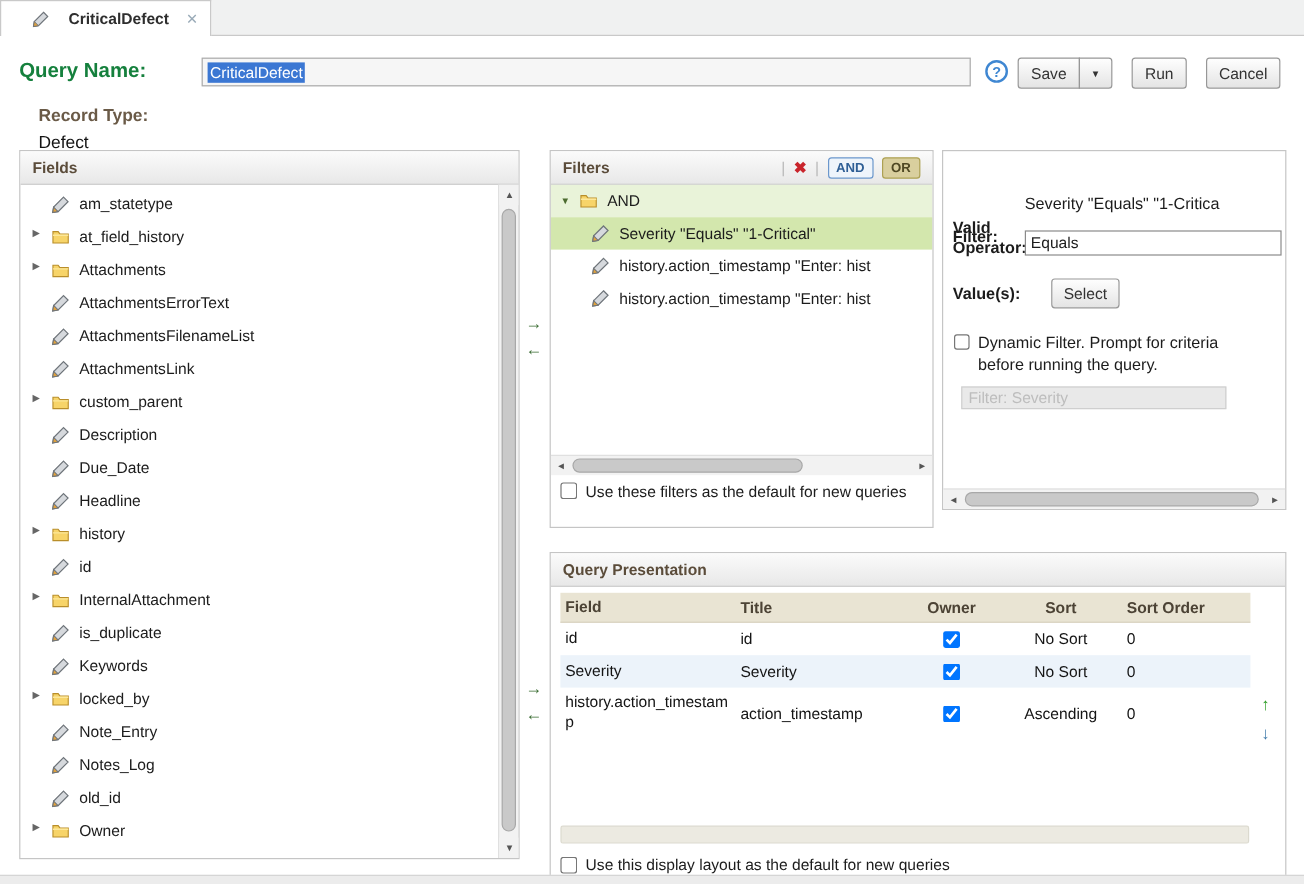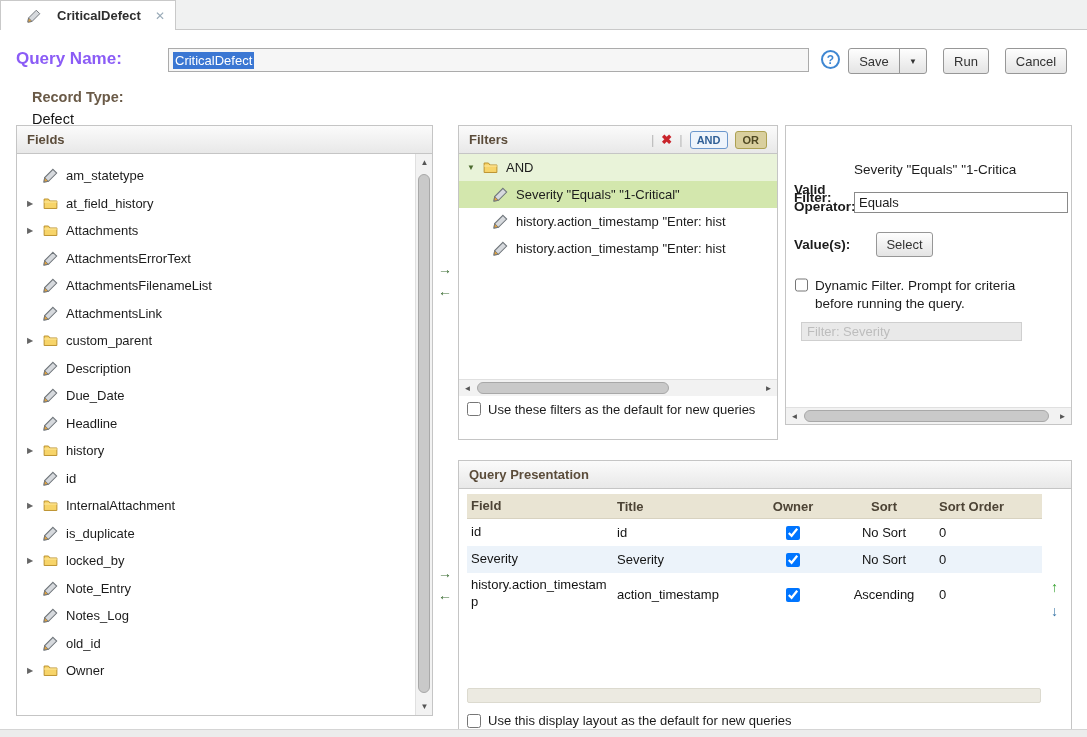--- a/index.html
+++ b/index.html
@@ -7,21 +7,21 @@
   #screen { position:relative; width:1087px; height:737px; background:#fff; overflow:hidden; }
 
   
   .tabbar { position:absolute; left:0; top:0; width:100%; height:30px; background:#f0f1f1; border-bottom:1px solid #c9c9c9; }
   .tab { position:absolute; left:0; top:0; width:176px; height:30px; background:#fff; border:1px solid #c9c9c9; border-bottom:none;
          display:flex; align-items:center; gap:7px; padding:0 10px 0 26px; cursor:pointer; }
   .tab-label { font-size:13px; font-weight:bold; color:#2e2e2e; }
   .tab-close { margin-left:auto; color:#9aabb8; font-size:12px; cursor:pointer; }
 
   
-  .query-name-label { position:absolute; left:16px; top:49px; font-size:17px; font-weight:bold; color:#8b5cf6; }
+  .query-name-label { position:absolute; left:16px; top:49px; font-size:17px; font-weight:bold; color:#15803d; }
   .query-name-input { position:absolute; left:168px; top:48px; width:641px; height:24px; background:#f6f6f6; border:1px solid #ababab;
                       font-size:13px; display:flex; align-items:center; padding:0 4px; cursor:text; }
   .selected-text { background:#3b77d3; color:#fff; padding:1px 2px; }
   .help-icon { position:absolute; left:821px; top:50px; width:19px; height:19px; border:2px solid #3f87d2; border-radius:50%;
                color:#3f87d2; font-weight:bold; font-size:12px; display:flex; align-items:center; justify-content:center; cursor:pointer; }
   .btn { position:absolute; top:48px; height:26px; background:linear-gradient(#fefefe,#e4e4e4); border:1px solid #979797;
          border-radius:3px; font-size:13px; color:#333; display:flex; align-items:center; justify-content:center;
          font-family:"Liberation Sans", sans-serif; cursor:pointer; }
   #save-btn { left:848px; width:52px; border-top-right-radius:0; border-bottom-right-radius:0; }
   #save-arrow-btn { left:899px; width:28px; border-top-left-radius:0; border-bottom-left-radius:0; }
@@ -36,21 +36,21 @@
   .panel { position:absolute; background:#fff; border:1px solid #c5c5c5; overflow:hidden; }
   .panel-header { height:28px; background:linear-gradient(#fbfbfb,#e8e8e8); border-bottom:1px solid #c5c5c5;
                   display:flex; align-items:center; padding:0 10px; font-size:13px; font-weight:bold; color:#5b4c3a; }
   #fields-panel { left:16px; top:125px; width:417px; height:591px; }
   #filters-panel { left:458px; top:125px; width:320px; height:315px; }
   #define-panel { left:785px; top:125px; width:287px; height:300px; }
   #presentation-panel { left:458px; top:460px; width:614px; height:273px; }
 
   
   .fields-list { position:absolute; top:28px; left:0; right:17px; bottom:0; padding-top:8px; overflow:hidden; }
-  .tree-item { display:flex; align-items:center; height:27.5px; padding-left:10px; font-size:13px; color:#1c1c1c; cursor:pointer; }
+  .tree-item { display:flex; height:27.5px; padding-left:10px; font-size:13px; color:#1c1c1c; cursor:pointer; }
   .expander { width:16px; font-size:8px; color:#666; flex:0 0 16px; }
   .tree-icon { width:17px; height:16px; margin-right:6px; display:inline-flex; align-items:center; flex:0 0 17px; }
   .tree-label { white-space:nowrap; }
 
   
   .vscroll { position:absolute; top:28px; right:0; bottom:0; width:17px; background:#f2f2f2; border-left:1px solid #e0e0e0; }
   .vscroll .sarrow { position:absolute; left:0; width:17px; height:17px; font-size:8px; color:#555;
                      display:flex; align-items:center; justify-content:center; background:#f2f2f2; cursor:pointer; }
   .vscroll .up { top:0; } .vscroll .down { bottom:0; }
   .vscroll .thumb { position:absolute; left:2px; right:2px; top:20px; bottom:22px; background:#c9c9c9; border:1px solid #a8a8a8; border-radius:7px; cursor:pointer; }
@@ -300,20 +300,31 @@
         <div class="tree-item">
     <span class="expander" style="visibility: hidden;">▶</span>
     <span class="tree-icon pencil-wrap">
       <svg viewBox="0 0 16 16" width="15" height="15">
               <path d="M10.6 1.4 L14.6 5.4 L5.8 14.2 L1 15 L1.8 10.2 Z" fill="#d6d9dd" stroke="#6e747a" stroke-width="1.1"></path>
               <path d="M1.8 10.2 L5.8 14.2 L1 15 Z" fill="#e2a23c" stroke="#6e747a" stroke-width="0.9"></path>
             </svg>
     </span>
 
     <span class="tree-label">is_duplicate</span>
+  </div>
+        <div class="tree-item">
+    <span class="expander" style="visibility: hidden;">▶</span>
+    <span class="tree-icon pencil-wrap">
+      <svg viewBox="0 0 16 16" width="15" height="15">
+              <path d="M10.6 1.4 L14.6 5.4 L5.8 14.2 L1 15 L1.8 10.2 Z" fill="#d6d9dd" stroke="#6e747a" stroke-width="1.1"></path>
+              <path d="M1.8 10.2 L5.8 14.2 L1 15 Z" fill="#e2a23c" stroke="#6e747a" stroke-width="0.9"></path>
+            </svg>
+    </span>
+
+    <span class="tree-label">Keywords</span>
   </div>
         <div class="tree-item">
     <span class="expander">▶</span>
 
     <span class="tree-icon folder-wrap">
       <svg viewBox="0 0 16 16" width="15" height="15">
               <path d="M1.2 3.2 h4.6 l1.6 2.1 h7.4 v8 H1.2 Z" fill="#f7d469" stroke="#b98e2a" stroke-width="1"></path>
               <path d="M1.2 6.4 h13.6" stroke="#fce79a" stroke-width="1.2"></path>
             </svg>
     </span>

